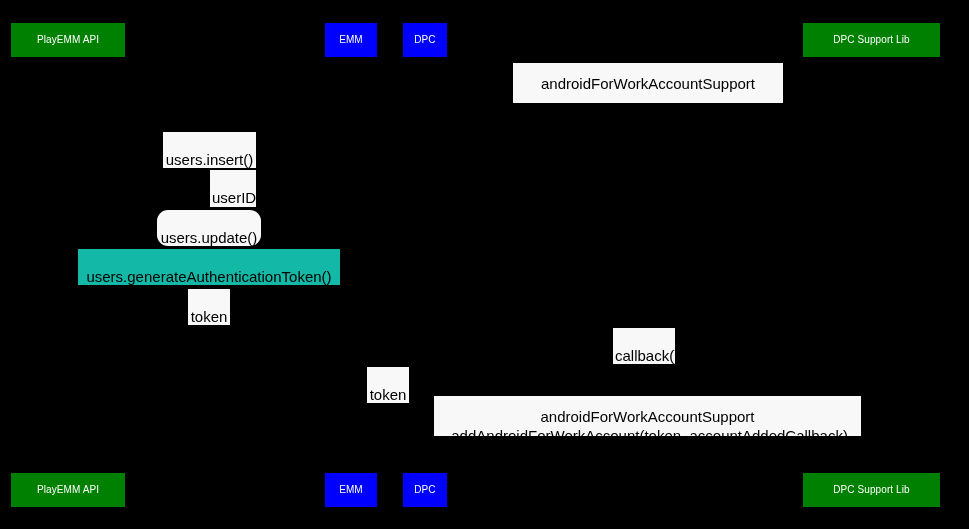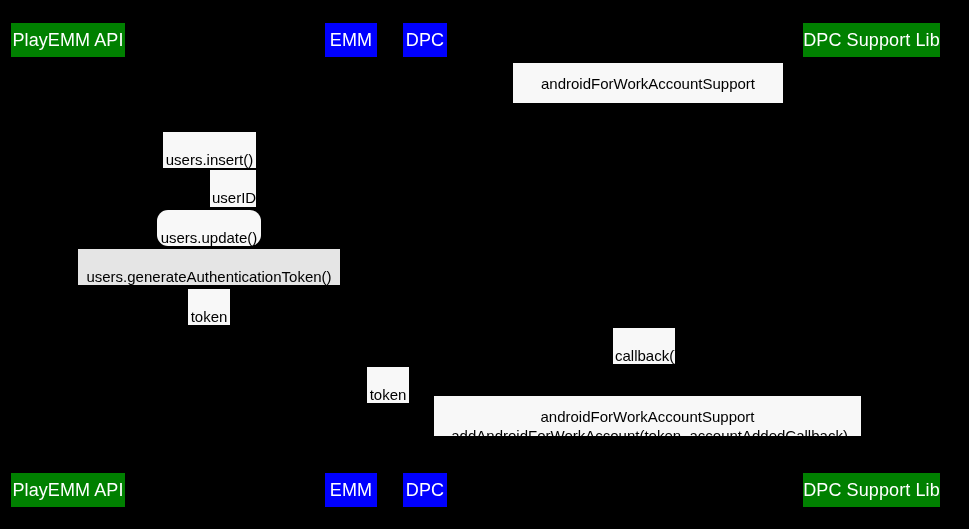--- a/index.html
+++ b/index.html
@@ -14,21 +14,21 @@
     background: #000000;
     overflow: hidden;
     font-family: "Liberation Sans", sans-serif;
   }
   .participant {
     position: absolute;
     display: flex;
     align-items: center;
     justify-content: center;
     color: #ffffff;
-    font-size: 18px;
+    font-size: 10px;
     line-height: 1;
     letter-spacing: 0.1px;
     white-space: nowrap;
     box-sizing: border-box;
   }
   .participant.green { background: #008000; }
   .participant.blue  { background: #0000ff; }
 
   .lifeline {
     position: absolute;
@@ -81,18 +81,18 @@
     <div class="participant green" style="left: 803px; top: 23px; width: 137px; height: 34px; background: rgb(0, 128, 0);">
       <span>DPC Support Lib</span>
     </div>
     <div class="participant green" style="left: 803px; top: 473px; width: 137px; height: 34px; background: rgb(0, 128, 0);">
       <span>DPC Support Lib</span>
     </div>
     <div class="msg-label two-line" style="left: 513px; top: 63px; width: 270px; height: 40px; background: rgb(248, 248, 248); color: rgb(0, 0, 0);"><div>androidForWorkAccountSupport</div></div>
     <div class="msg-label" style="left: 163px; top: 132px; width: 93px; height: 22px; background: rgb(248, 248, 248); color: rgb(0, 0, 0);"><div>users.insert()</div></div>
     <div class="msg-label" style="left: 186px; top: 170px; width: 46px; height: 37px; background: rgb(248, 248, 248); color: rgb(0, 0, 0); margin-left: 24px;"><div>userID</div></div>
     <div class="msg-label" style="left: 157px; top: 210px; width: 104px; height: 22px; background: rgb(248, 248, 248); color: rgb(0, 0, 0); border-radius: 11px;"><div>users.update()</div></div>
-    <div class="msg-label" style="left: 78px; top: 249px; width: 262px; height: 22px; background: #e5e5e5; color: rgb(0, 0, 0);"><div>users.generateAuthenticationToken()</div></div>
+    <div class="msg-label" style="left: 78px; top: 249px; width: 262px; height: 22px; background: #14b8a6; color: rgb(0, 0, 0);"><div>users.generateAuthenticationToken()</div></div>
     <div class="msg-label" style="left: 188px; top: 289px; width: 42px; height: 22px; background: rgb(248, 248, 248); color: rgb(0, 0, 0);"><div>token</div></div>
     <div class="msg-label" style="left: 613px; top: 328px; width: 62px; height: 22px; background: rgb(248, 248, 248); color: rgb(0, 0, 0);"><div>callback()</div></div>
     <div class="msg-label" style="left: 367px; top: 367px; width: 42px; height: 22px; background: rgb(248, 248, 248); color: rgb(0, 0, 0);"><div>token</div></div>
     <div class="msg-label two-line" style="left: 434px; top: 396px; width: 427px; height: 40px; background: rgb(248, 248, 248); color: rgb(0, 0, 0);"><div>androidForWorkAccountSupport</div><div>.addAndroidForWorkAccount(token, accountAddedCallback)</div></div>
   </div>
 
 </body></html>

